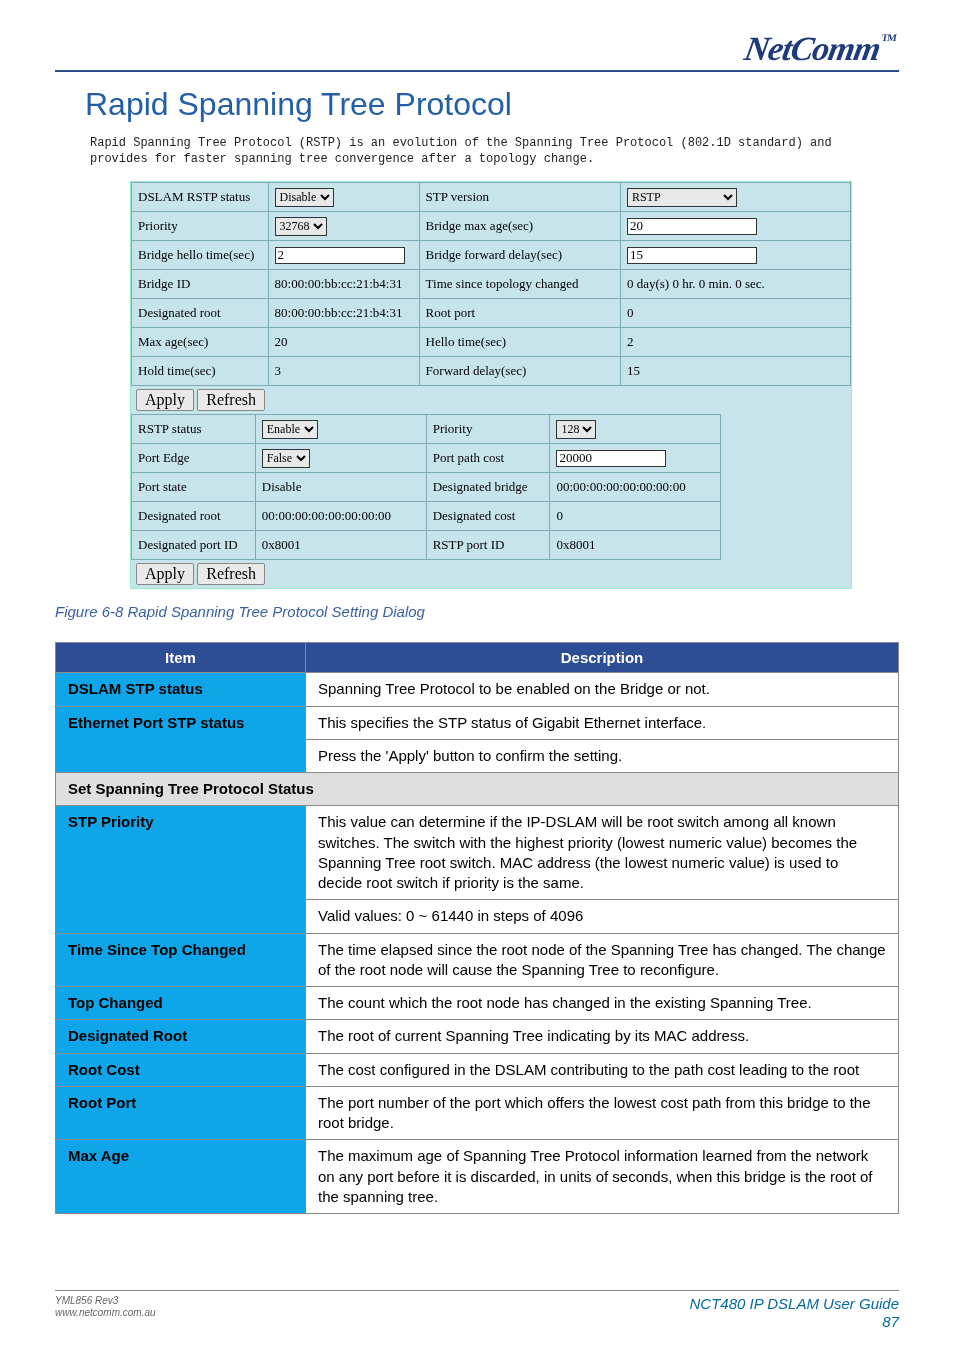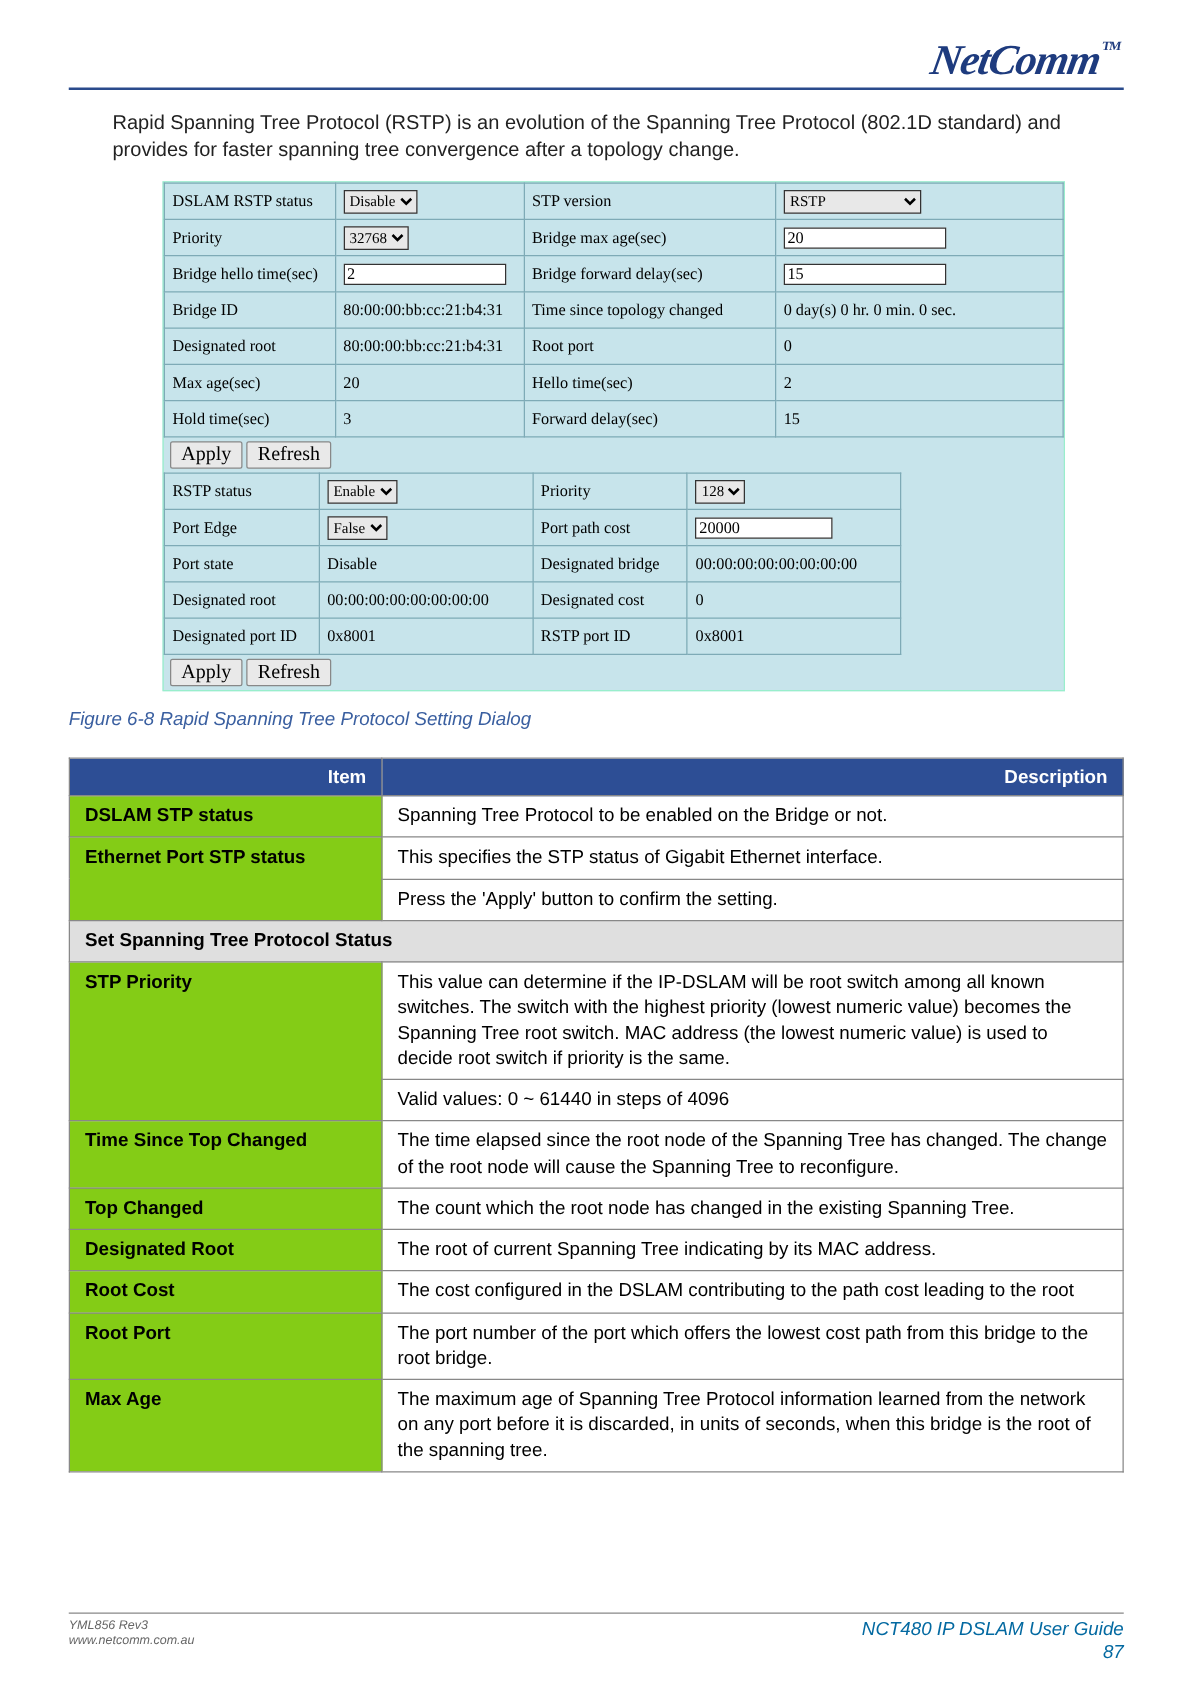--- a/index.html
+++ b/index.html
@@ -40,27 +40,27 @@
     margin-bottom: 14px;
   }
   h1.title {
     color: #235fa8;
     font-weight: 400;
     font-size: 32px;
     margin: 0 0 8px 30px;
     font-family: 'Helvetica Neue', Arial, sans-serif;
   }
   .intro {
-    font-size: 16px;
+    font-size: 12px;
     line-height: 1.35;
     color:#222;
     margin-left: 35px;
     margin-right: 5px;
     margin-bottom: 14px;
-    font-family: Liberation Sans, sans-serif;
+    font-family: Liberation Mono, monospace;
   }
   
   .dialog {
     background: #c7e4eb;
     border: 1px solid #9ec; 
     margin: 0 0 10px 75px;
     width: 720px;
     font-family: 'Times New Roman', serif;
     font-size: 13px;
   }
@@ -118,34 +118,34 @@
   
   table.desc {
     border-collapse: collapse;
     width: 100%;
     font-size: 15px;
     font-family: 'Helvetica Neue', Arial, sans-serif;
   }
   table.desc th {
     background: #2d4e95;
     color: #fff;
-    text-align: right;
+    text-align: center;
     padding: 6px 12px;
     font-weight: bold;
     border: 1px solid #888;
   }
   table.desc td {
     border: 1px solid #888;
     padding: 6px 12px;
     vertical-align: top;
     line-height: 1.35;
   }
   table.desc td.item {
     font-weight: bold;
-    background: #84cc16;
+    background: #0ea5e9;
     width: 225px;
   }
   table.desc tr.section td {
     font-weight: bold;
     background: #dfdfdf;
   }
   .footer {
     position: absolute;
     left: 55px;
     right: 55px;
@@ -172,20 +172,21 @@
 </style>
 </head>
 <body>
 
 <div class="page">
   <div class="logo-wrap">
     <span class="logo"><span>NetComm</span><sup>TM</sup></span>
   </div>
   <div class="header-rule"></div>
 
+  <h1 class="title">Rapid Spanning Tree Protocol</h1>
   <p class="intro">Rapid Spanning Tree Protocol (RSTP) is an evolution of the Spanning Tree Protocol (802.1D standard) and provides for faster spanning tree convergence after a topology change.</p>
 
   <div class="dialog">
 
     <table class="grid">
       <colgroup>
           <col style="width:19%">
           <col style="width:21%">
           <col style="width:28%">
           <col style="width:32%">

